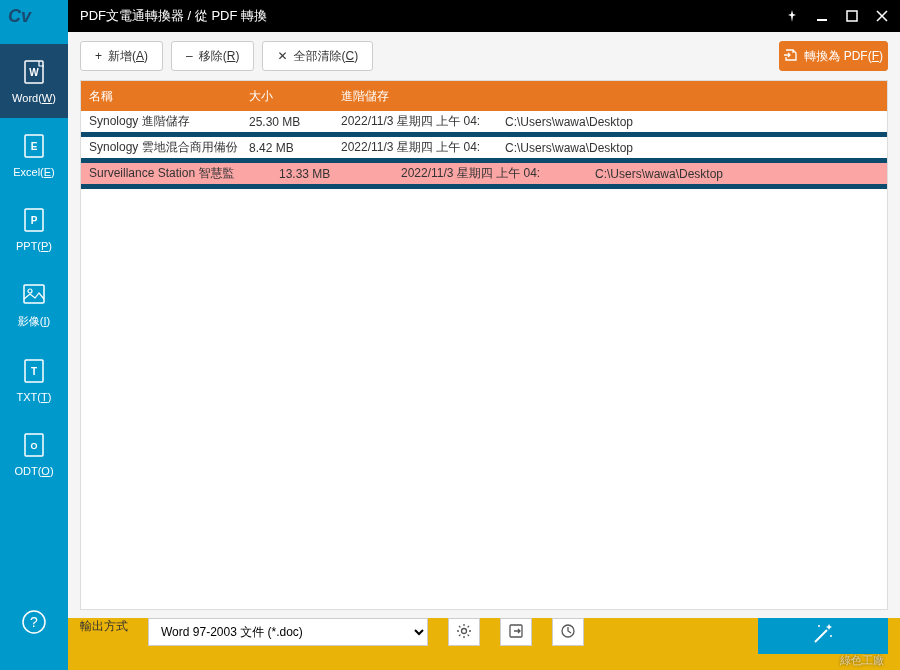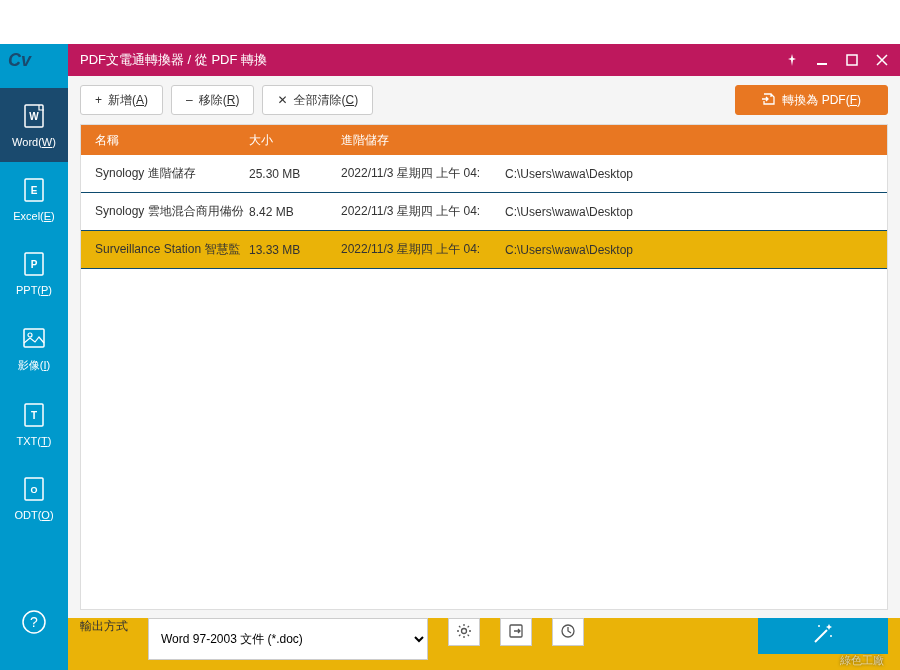--- a/index.html
+++ b/index.html
@@ -1,55 +1,55 @@
 <!DOCTYPE html>
 <html><head>
 <meta charset="utf-8">
 <style>
 * { margin: 0; padding: 0; box-sizing: border-box; font-family: "Microsoft YaHei", "微軟正黑體", Arial, sans-serif; }
 body { width: 900px; height: 670px; overflow: hidden; background: #fff; }
 
 .app { display: flex; flex-direction: column; width: 900px; height: 670px; }
 
-.titlebar { height: 32px; background: #be185d; color: #fff; display: flex; align-items: center; padding: 0 4px 0 0; font-size: 13px; margin-top: 44px; }
+.titlebar { height: 32px; background: #000000; color: #fff; display: flex; align-items: center; padding: 0 4px 0 0; font-size: 13px; }
 .logo { width: 68px; height: 32px; background: #0099cc; display: flex; align-items: center; justify-content: flex-start; padding-left: 8px; font-weight: bold; font-size: 18px; font-style: italic; color: #1a4a6e; overflow: hidden; }
 .title-text { margin-left: 12px; flex: 1; }
 .win-controls { display: flex; gap: 2px; }
 .win-btn { width: 28px; height: 28px; display: flex; align-items: center; justify-content: center; color: #fff; font-size: 14px; cursor: pointer; }
 
 .body { flex: 1; display: flex; }
 
 .sidebar { width: 68px; background: #0099cc; display: flex; flex-direction: column; padding-top: 12px; }
 .side-item { display: flex; flex-direction: column; align-items: center; justify-content: center; color: #fff; font-size: 11px; padding: 14px 0; cursor: pointer; gap: 6px; }
 .side-item.active { background: #1a4a6e; }
 .side-icon { width: 28px; height: 28px; display: flex; align-items: center; justify-content: center; }
 .side-spacer { flex: 1; }
 .help-btn { margin-bottom: 20px; }
 
 .main { flex: 1; display: flex; flex-direction: column; background: #f5f5f5; }
 
 .toolbar { height: 48px; background: #f5f5f5; display: flex; align-items: center; padding: 0 12px; gap: 8px; }
 .tb-btn { height: 30px; padding: 0 14px; background: #fff; border: 1px solid #ccc; border-radius: 3px; font-size: 12px; display: flex; align-items: center; gap: 6px; cursor: pointer; color: #333; }
 .tb-spacer { flex: 1; }
-.convert-btn { background: #e87722; color: #fff; border: 1px solid #e87722; padding: 0 26px; }
+.convert-btn { background: #e87722; color: #fff; border: 1px solid #e87722; padding: 0 4px; }
 
 .content { flex: 1; margin: 0 12px 8px 12px; background: #fff; border: 1px solid #ddd; display: flex; flex-direction: column; overflow: hidden; }
 .table-header { height: 30px; background: #e87722; color: #fff; display: flex; align-items: center; font-size: 12px; }
-.col-name { width: 168px; padding-left: 14px; }
+.col-name { width: 168px; padding-left: 8px; }
 .col-size { width: 92px; }
 .col-date { width: 164px; }
 .col-loc { flex: 1; }
 .table-body { flex: 1; overflow-y: auto; }
-.row { height: 38px; display: flex; align-items: center; font-size: 12px; color: #333; border-bottom: 1px solid #0c4a6e; }
-.row.sel { background: #eab308; }
+.row { height: 26px; display: flex; align-items: center; font-size: 12px; color: #333; border-bottom: 5px solid #0c4a6e; }
+.row.sel { background: #fca5a5; gap: 30px; }
 .row .col-name, .row .col-date { overflow: hidden; white-space: nowrap; text-overflow: ellipsis; }
 
 .footer { height: 52px; background: #eab308; display: flex; align-items: flex-start; padding: 0 12px; gap: 20px; font-size: 12px; }
 .footer-label { color: #333; }
-.output-select { flex: 0 0 280px; height: 42px; border: 1px solid #ccc; padding: 0 8px; font-size: 12px; background: #fff; }
+.output-select { flex: 0 0 280px; height: 28px; border: 1px solid #ccc; padding: 0 8px; font-size: 12px; background: #fff; }
 .sq-btn { width: 32px; height: 28px; border: 1px solid #ccc; background: #fff; display: flex; align-items: center; justify-content: center; cursor: pointer; font-size: 14px; color: #555; }
 .footer-spacer { flex: 1; }
 .magic-btn { width: 130px; height: 36px; background: #0099cc; border: none; display: flex; align-items: center; justify-content: center; cursor: pointer; color: #fff; font-size: 18px; }
 
 .watermark { position: absolute; bottom: 2px; right: 16px; font-size: 11px; color: rgba(255,255,255,0.6); text-shadow: 0 0 3px rgba(0,0,0,0.6); }
 
 u { text-decoration: underline; }
 </style>
 </head>
 <body>

